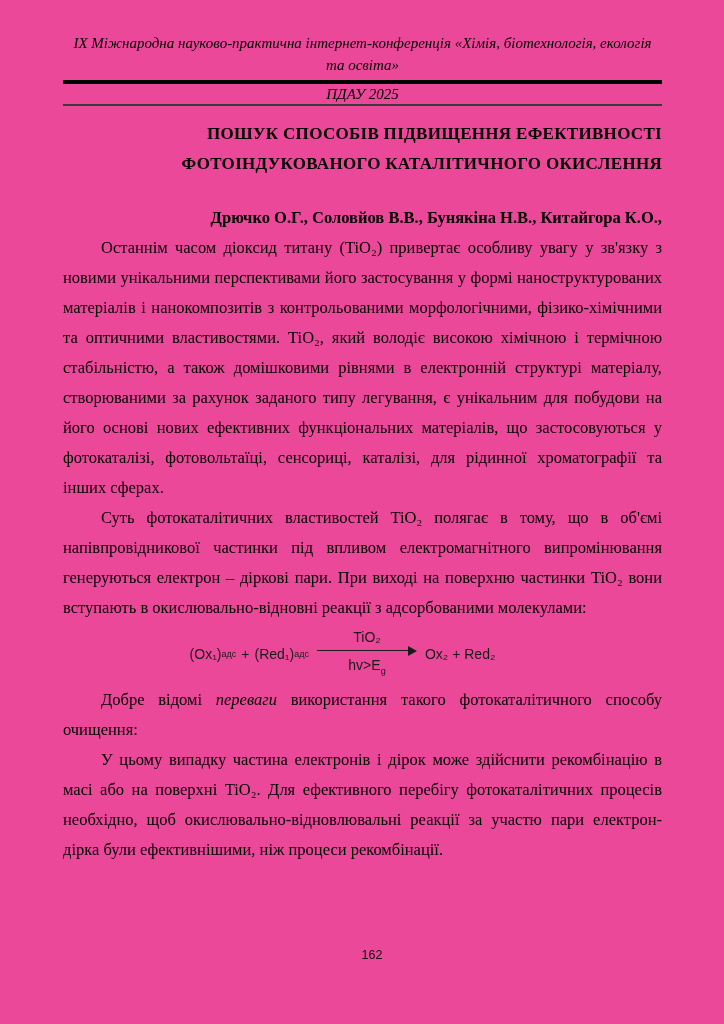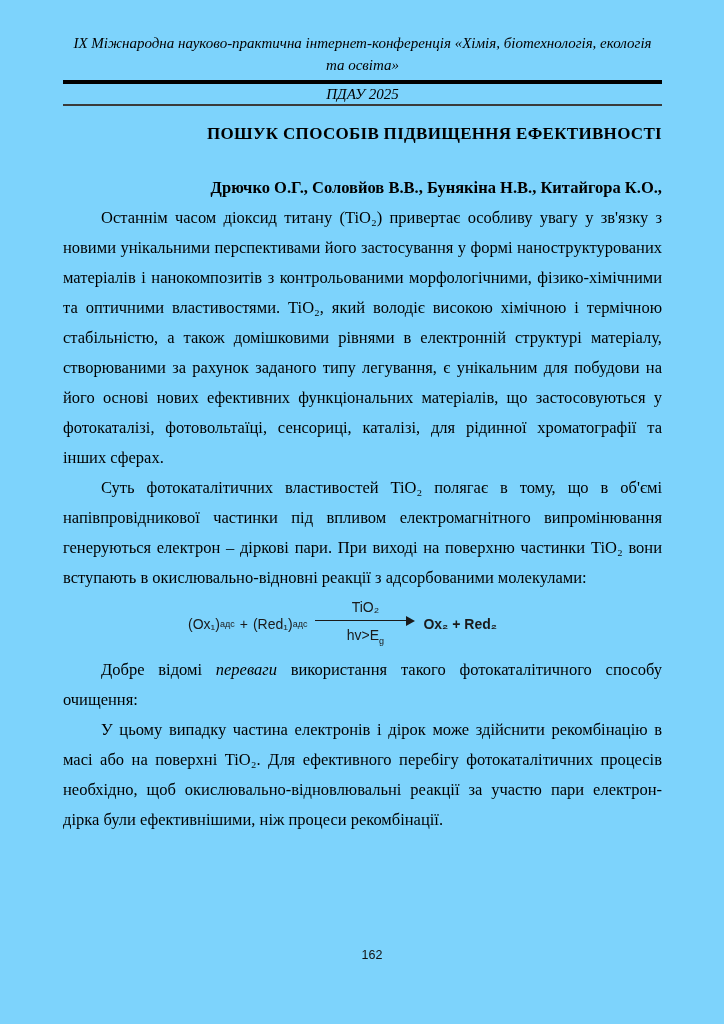--- a/index.html
+++ b/index.html
@@ -1,20 +1,20 @@
 <!DOCTYPE html>
 <html><head>
 <meta charset="utf-8">
 <style>
   html, body { margin: 0; padding: 0; background: #e8e8e8; }
   .page {
     position: relative;
     width: 724px; height: 1024px;
     margin: 0 auto;
-    background: #7dd3fc;
+    background: #ec4899;
     box-sizing: border-box;
     padding: 32px 62px 0 63px;
     font-family: "Liberation Serif", serif;
     color: #000000;
     overflow: hidden;
   }
   
   .conf-line {
     text-align: center;
     font-style: italic;
@@ -66,21 +66,21 @@
     display: flex;
     justify-content: center;
     align-items: center;
     margin: 6px 40px 6px 0;
     font-family: "Liberation Sans", sans-serif;
     font-size: 14px;
     color: #1a1a1a;
   }
   .eq-sub { font-size: 9px; }
   .eq-op { margin: 0 5px; }
-  .eq-rhs { margin-left: 4px; font-weight: bold; }
+  .eq-rhs { margin-left: 4px; }
   .arrow-stack {
     display: inline-flex;
     flex-direction: column;
     align-items: center;
     margin: 0 4px 0 8px;
   }
   .arrow-label { font-size: 14px; line-height: 17px; }
   .arrow-shaft { position: relative; width: 100px; height: 11px; }
   .arrow-shaft .shaft-line {
     position: absolute; left: 0; right: 5px; top: 4.5px;
@@ -113,20 +113,21 @@
   <header>
     <div class="conf-line">IX Міжнародна науково-практична інтернет-конференція «Хімія, біотехнологія, екологія</div>
     <div class="conf-line">та освіта»</div>
     <div class="thick-rule"></div>
     <div class="conf-sub">ПДАУ 2025</div>
     <div class="thin-rule"></div>
   </header>
 
   <h1 class="paper-title" style="margin-bottom:0;">
     <div>ПОШУК СПОСОБІВ ПІДВИЩЕННЯ ЕФЕКТИВНОСТІ</div>
+    <div>ФОТОІНДУКОВАНОГО КАТАЛІТИЧНОГО ОКИСЛЕННЯ</div>
   </h1>
 
   <div class="authors">
     <div>Дрючко О.Г., Соловйов В.В., Бунякіна Н.В., Китайгора К.О.,</div>
   </div>
 
   <p class="body">Останнім часом діоксид титану (TiO₂) привертає особливу увагу у зв'язку з новими унікальними перспективами його застосування у формі наноструктурованих матеріалів і нанокомпозитів з контрольованими морфологічними, фізико-хімічними та оптичними властивостями. TiO₂, який володіє високою хімічною і термічною стабільністю, а також домішковими рівнями в електронній структурі матеріалу, створюваними за рахунок заданого типу легування, є унікальним для побудови на його основі нових ефективних функціональних матеріалів, що застосовуються у фотокаталізі, фотовольтаїці, сенсориці, каталізі, для рідинної хроматографії та інших сферах.</p>
 
   <p class="body">Суть фотокаталітичних властивостей TiO₂ полягає в тому, що в об'ємі напівпровідникової частинки під впливом електромагнітного випромінювання генеруються електрон – діркові пари. При виході на поверхню частинки TiO₂ вони вступають в окислювально-відновні реакції з адсорбованими молекулами:</p>
 

